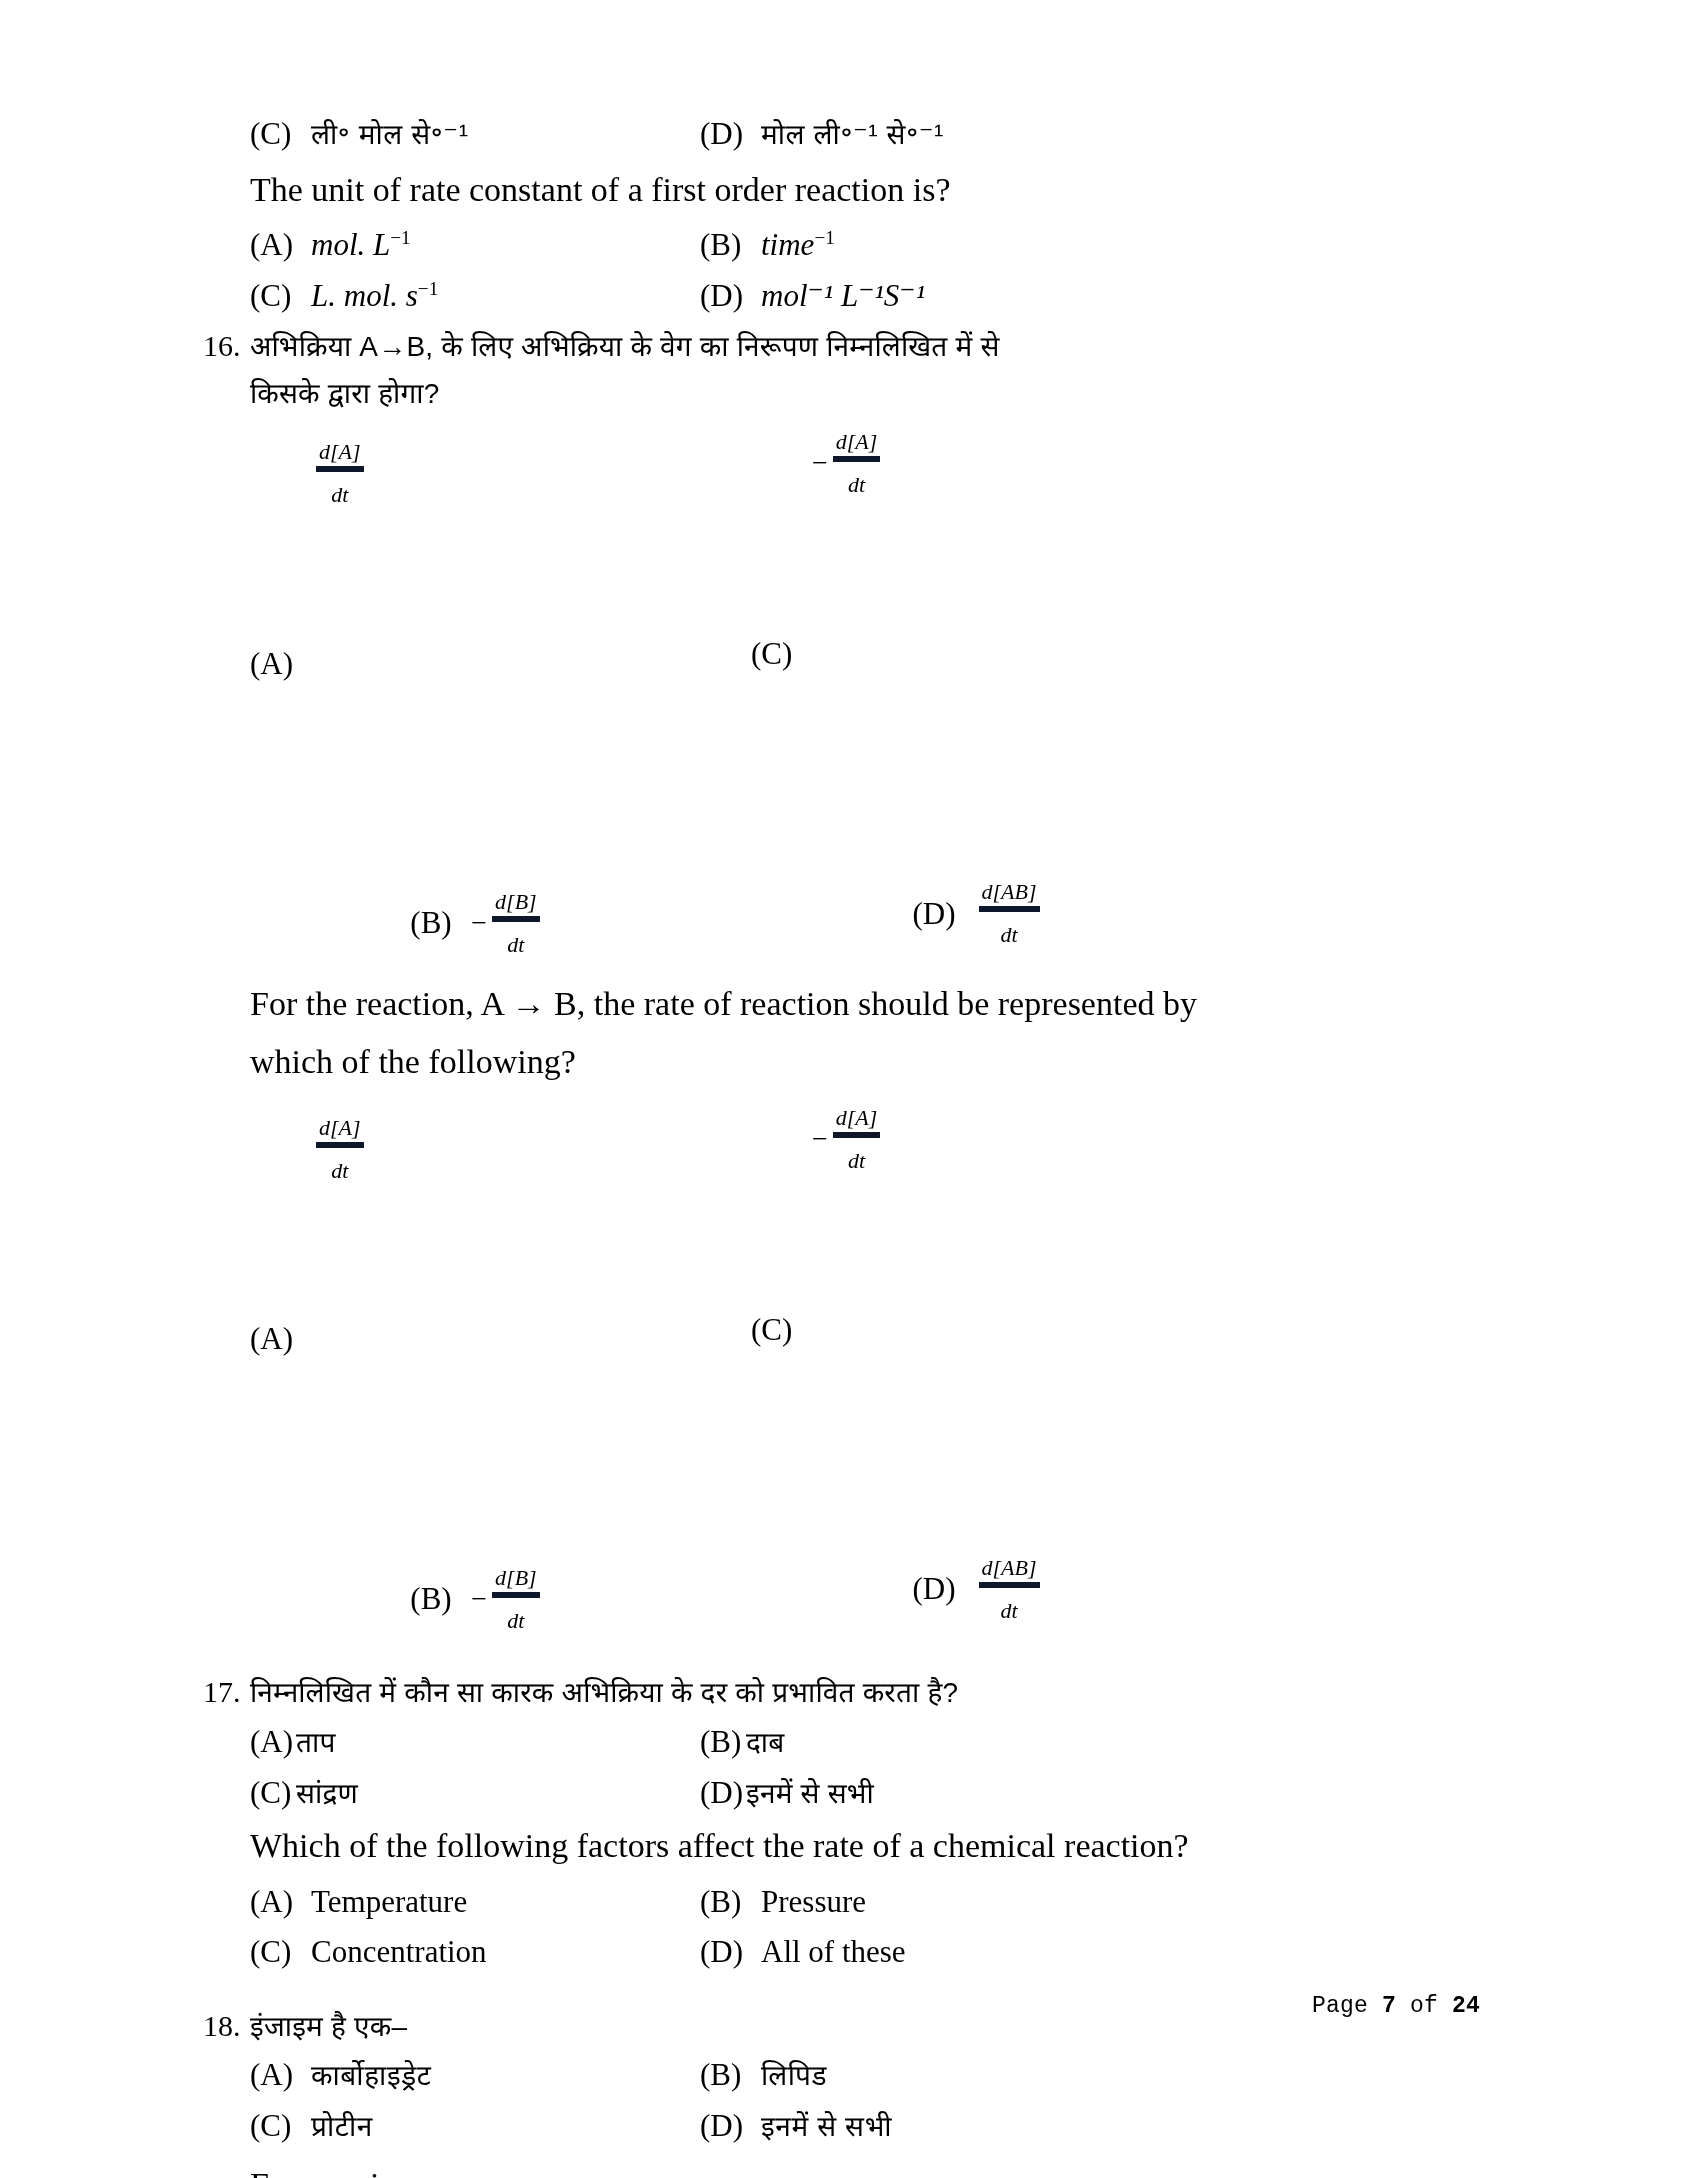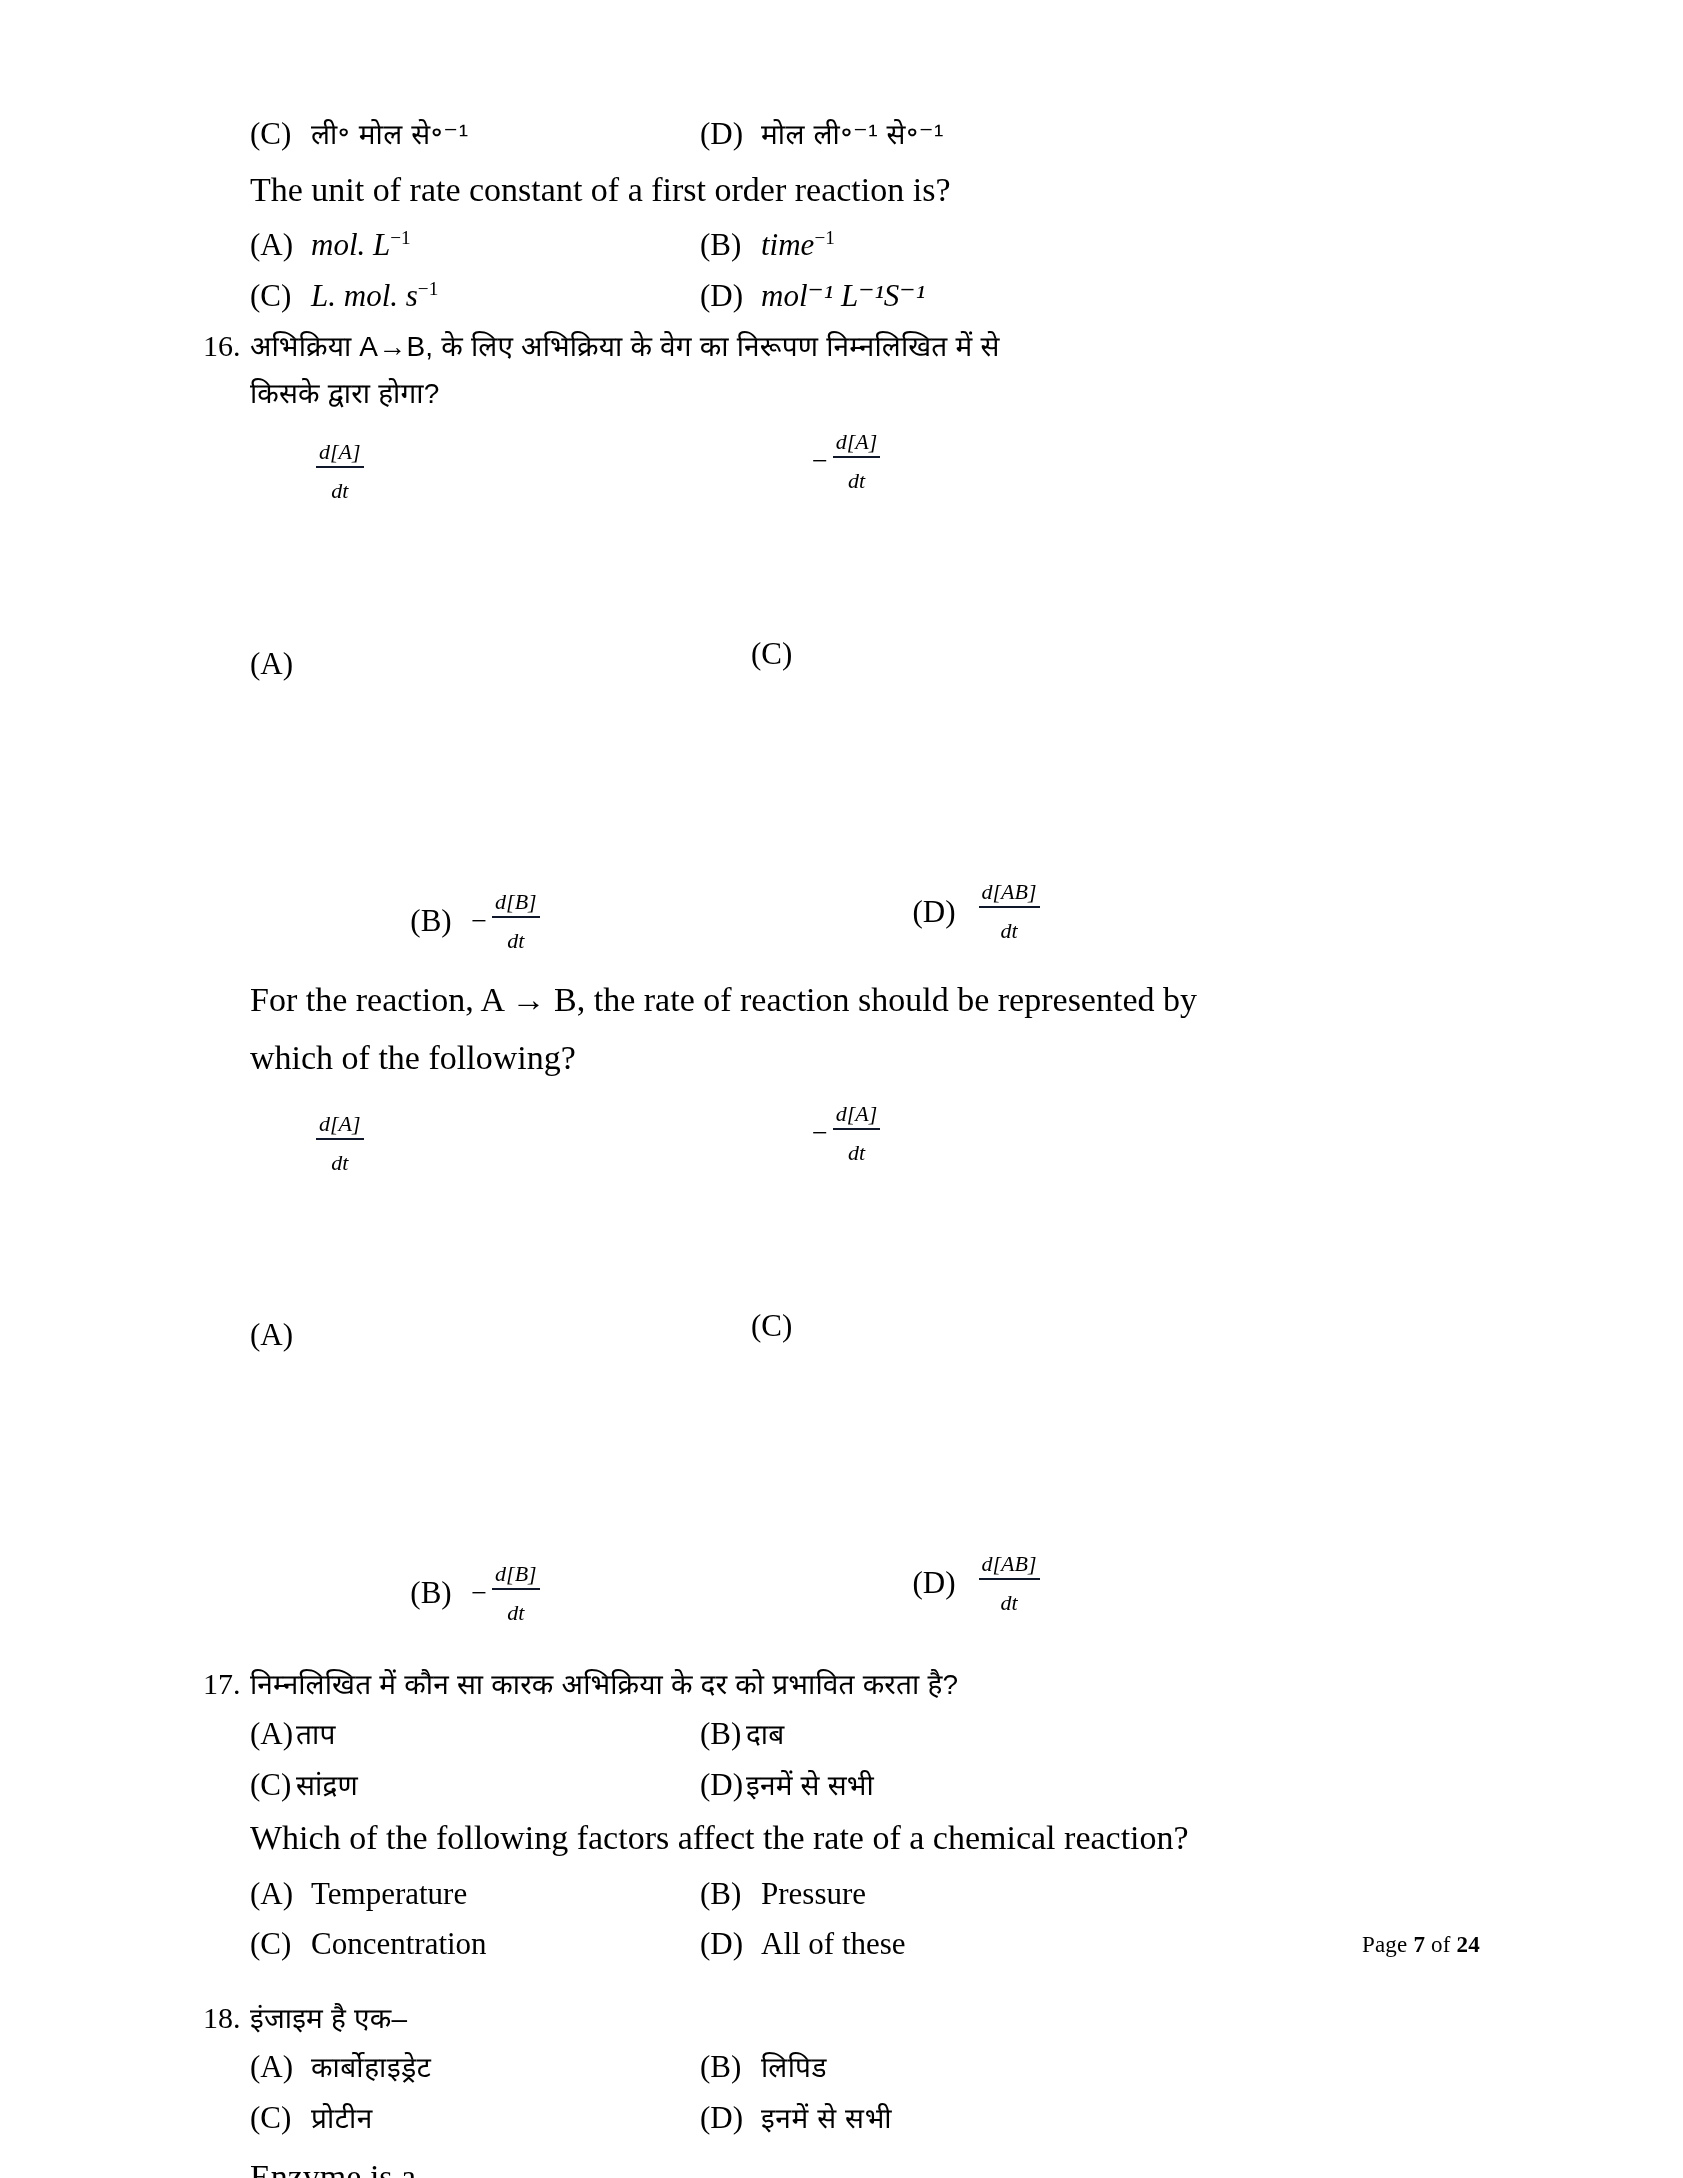--- a/index.html
+++ b/index.html
@@ -117,32 +117,32 @@
   }
   .frac {
     display: inline-flex;
     flex-direction: column;
     align-items: center;
     font-size: 22px;
     line-height: 1.18;
   }
   .frac .num {
     padding: 0 3px 1px 3px;
-    border-bottom: 2px solid #0f172a;
+    border-bottom: 6px solid #0f172a;
   }
   .frac .den {
     padding: 10px 3px 0 3px;
   }
 
   
   .footer {
     position: absolute;
     right: 203px;
-    top: 1932px;
-    font-family: Liberation Serif, serif;
+    top: 1993px;
+    font-family: Liberation Mono, monospace;
     font-size: 23px;
     color: #000;
     letter-spacing: 0.2px;
   }
   .footer b { font-weight: 700; }
 </style>
 </head>
 <body>
 
 <div class="page">

